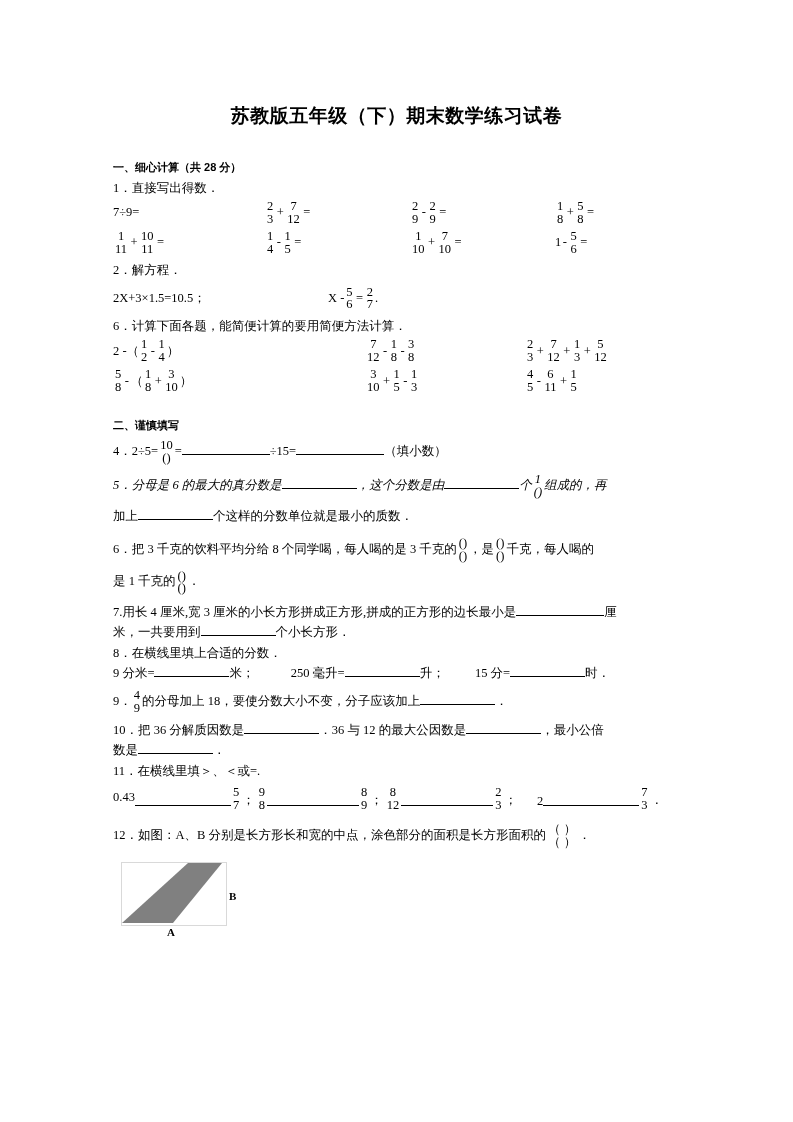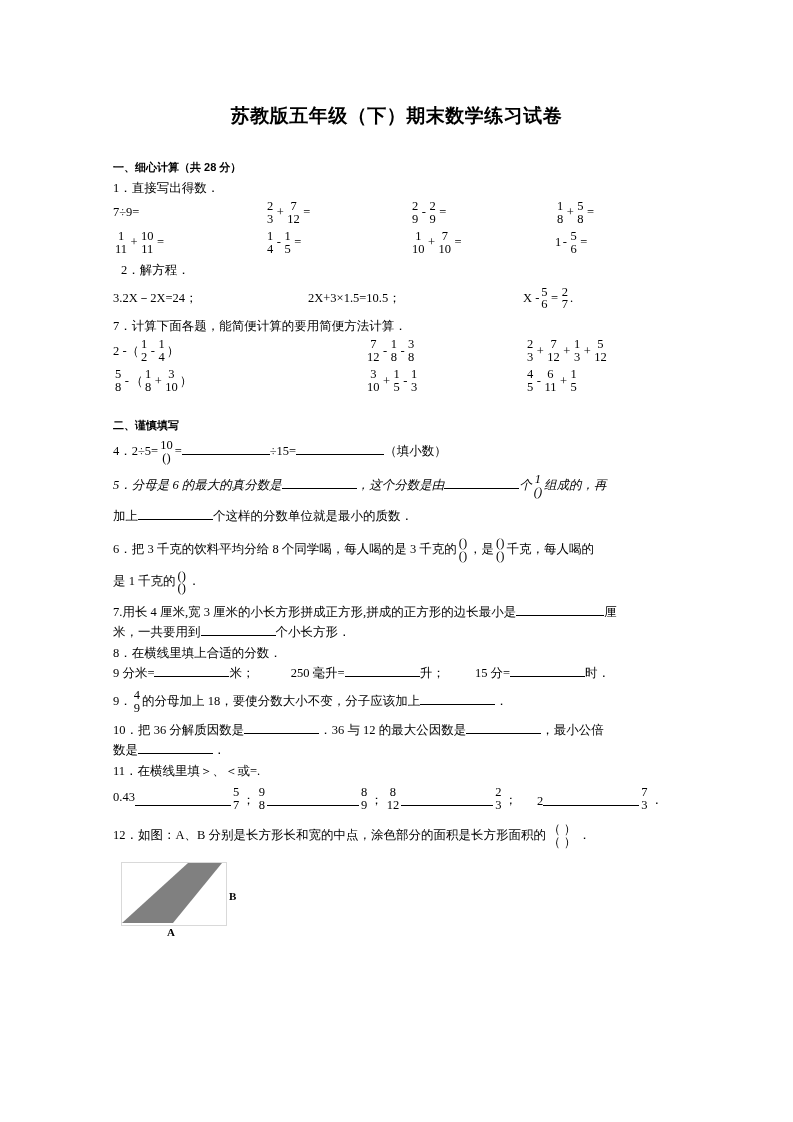--- a/index.html
+++ b/index.html
@@ -236,44 +236,41 @@
         <span class="plain">1</span>
         <span class="op">-</span>
         <span class="fr">
             <span class="n">5</span>
             <span class="d">6</span>
           </span>
         <span class="op">=</span>
       </div>
     </div>
 
-    <div class="q-line" style="margin-top:3px;margin-left:8px;">2．解方程．</div>
+    <div class="q-line" style="margin-top:3px;">2．解方程．</div>
     <div class="row" style="margin-top:4px;">
-      <div class="col c1" style="width:195px;">
-        <span class="plain">3.2X－2X=24；</span>
-      </div>
       <div class="col" style="width:215px;">
         <span class="plain">2X+3×1.5=10.5；</span>
       </div>
       <div class="col" style="width:160px;">
         <span class="plain">X -</span>
         <span class="fr">
             <span class="n">5</span>
             <span class="d">6</span>
           </span>
         <span class="op">=</span>
         <span class="fr">
             <span class="n">2</span>
             <span class="d">7</span>
           </span>
         <span class="plain">.</span>
       </div>
     </div>
 
-    <div class="q-line" style="margin-top:4px;">7．计算下面各题，能简便计算的要用简便方法计算．</div>
+    <div class="q-line" style="margin-top:4px;">6．计算下面各题，能简便计算的要用简便方法计算．</div>
 
     <div class="row">
       <div class="col" style="width:252px;">
         <span class="plain">2 -</span>
         <span class="plain">（</span>
         <span class="fr">
             <span class="n">1</span>
             <span class="d">2</span>
           </span>
         <span class="op">-</span>

